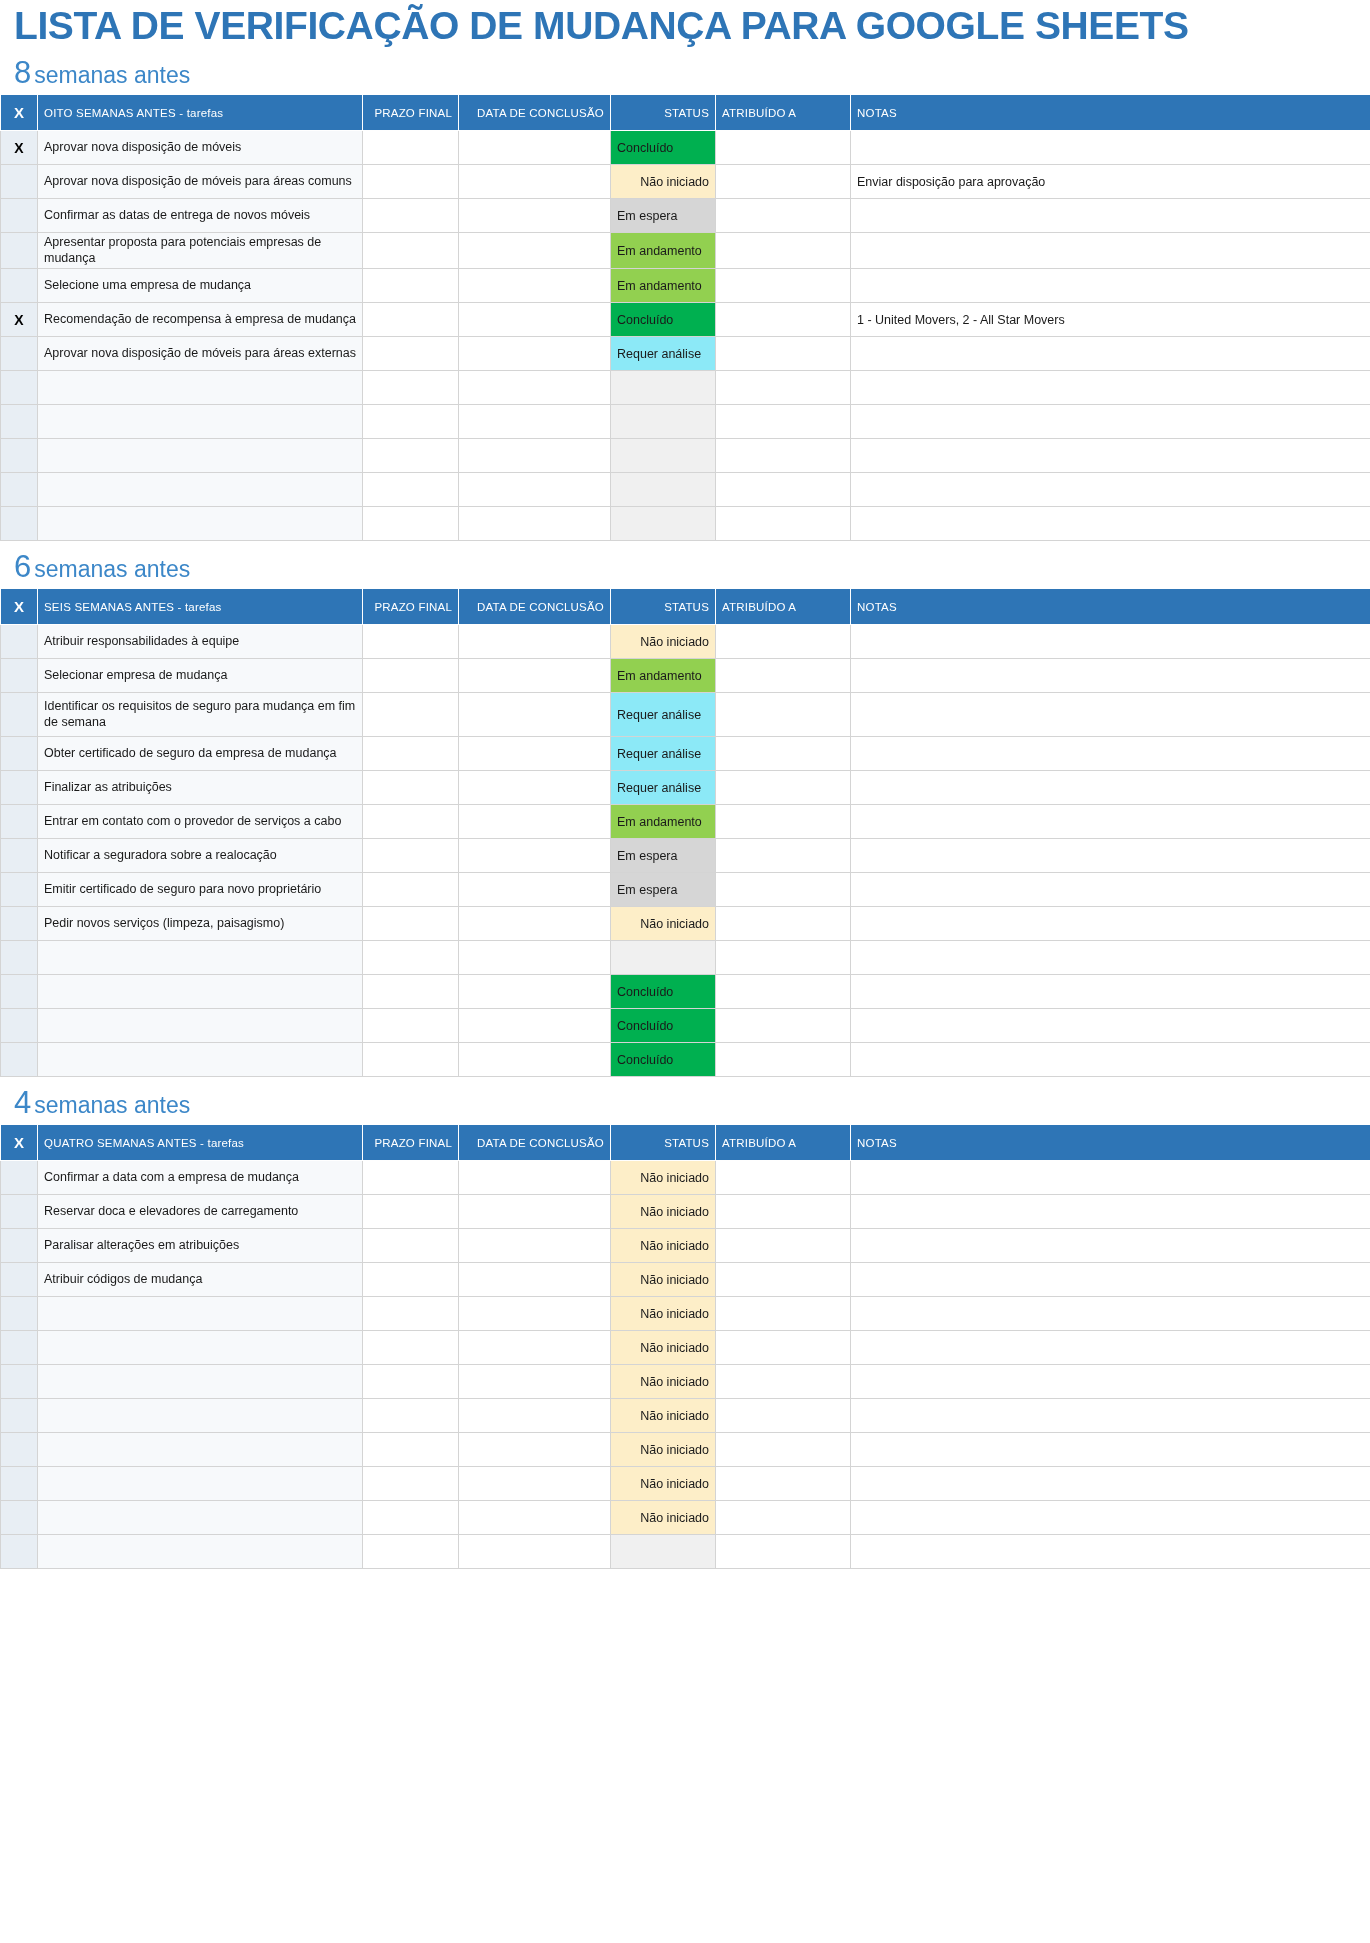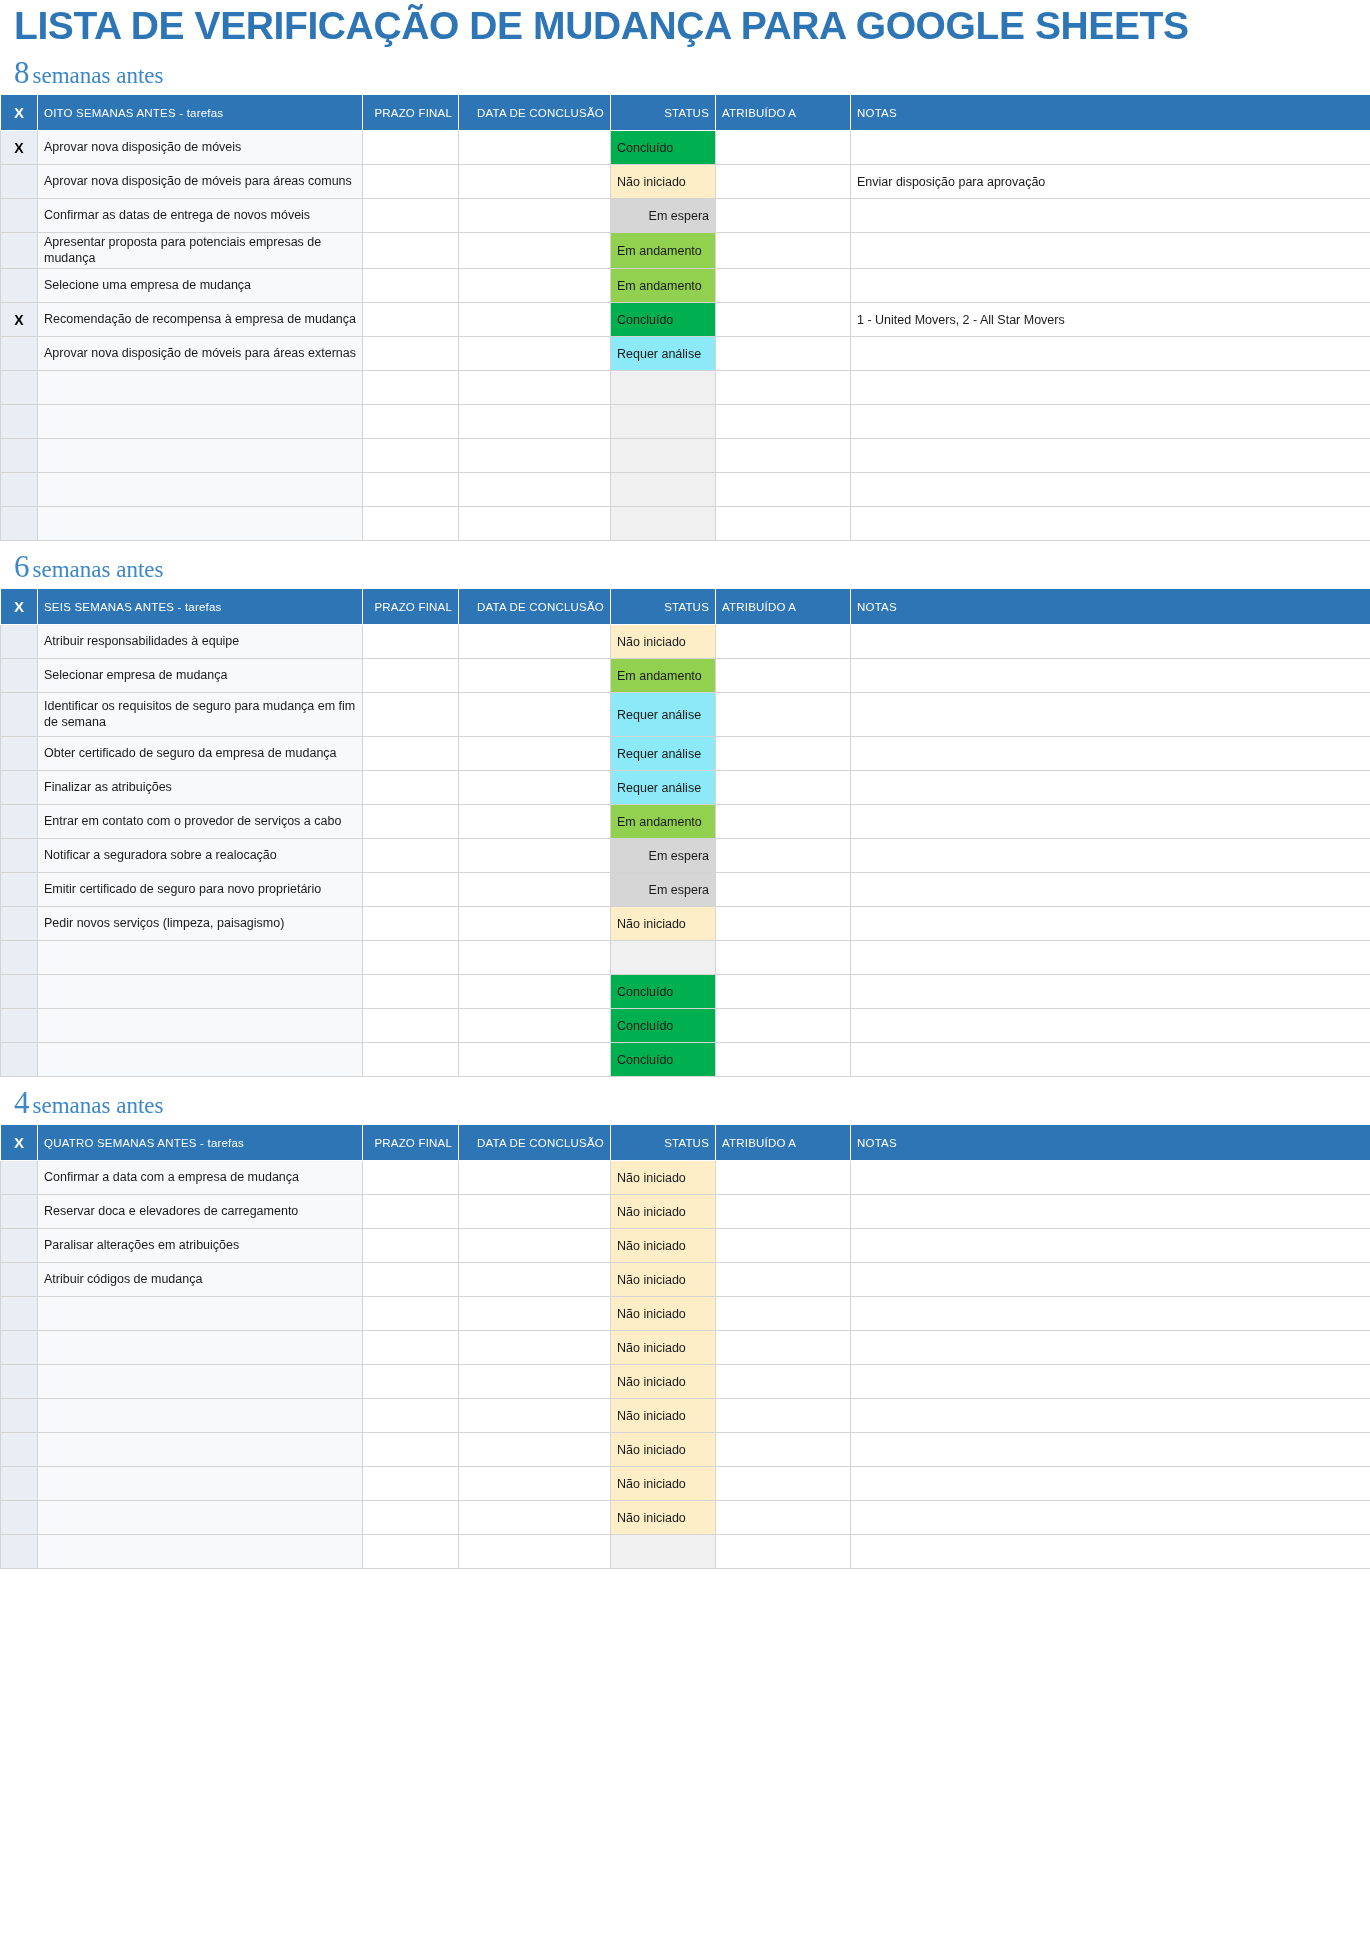--- a/index.html
+++ b/index.html
@@ -26,21 +26,20 @@
   }
   .section {
     margin-top: 10px;
   }
   .section-head {
     padding-left: 14px;
     color: #3C87C8;
     line-height: 1;
     margin-bottom: 6px;
     white-space: nowrap;
-    font-family: Liberation Serif, serif;
   }
   .section-num {
     font-size: 31px;
     font-weight: 400;
     color: #3C87C8;
     letter-spacing: 0px;
   }
   .section-label {
     font-size: 23px;
     font-weight: 400;
@@ -105,22 +104,22 @@
   }
   tbody td.cell-status {
     background: #f0f0f0;
     padding-left: 6px;
   }
   tbody td.cell-plain { background: #ffffff; }
 
   tbody tr.tall td { height: 44px; }
 
   .st-concluido      { background: #00b050 !important; color:#1a1a1a; }
-  .st-nao-iniciado   { background: #fdeec8 !important; color:#1a1a1a; }
-  .st-em-espera      { background: #d6d6d6 !important; color:#1a1a1a;text-align:right; }
+  .st-nao-iniciado   { background: #fdeec8 !important; color:#1a1a1a;text-align:right; }
+  .st-em-espera      { background: #d6d6d6 !important; color:#1a1a1a; }
   .st-em-andamento   { background: #92d050 !important; color:#1a1a1a; }
   .st-requer-analise { background: #8ce9f7 !important; color:#1a1a1a; }
   .st-empty          { background: #f0f0f0 !important; }
 </style>
 </head>
 <body>
 
 <div class="page">
 
   <div class="doc-title">LISTA DE VERIFICAÇÃO DE MUDANÇA PARA GOOGLE SHEETS</div>

